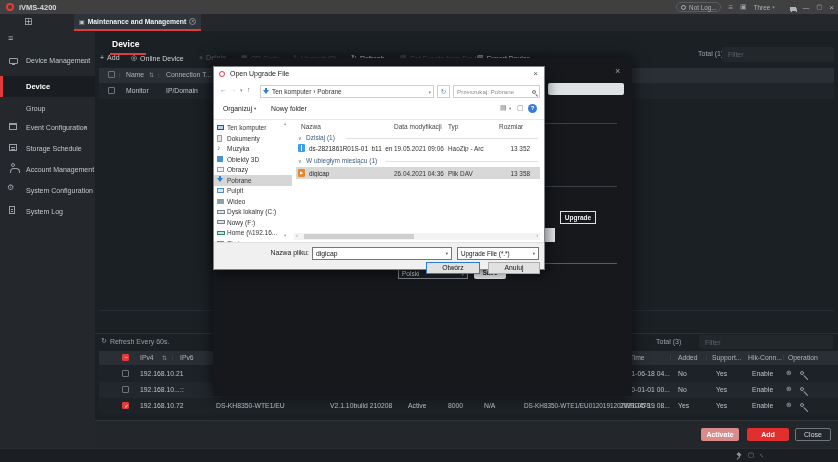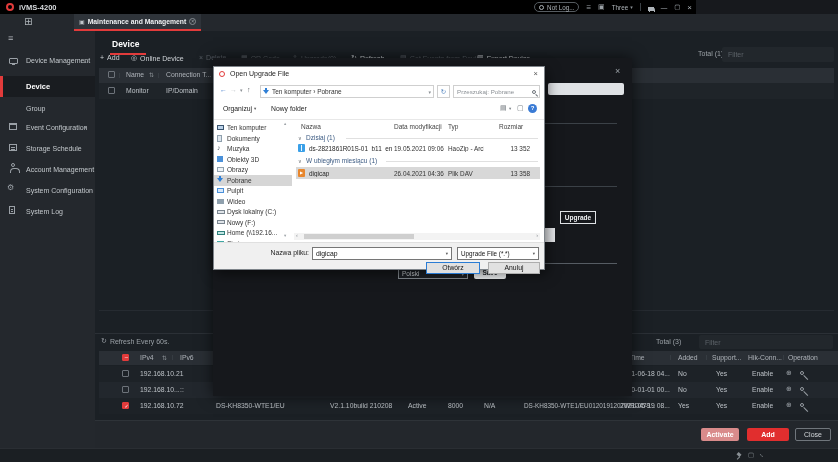--- a/index.html
+++ b/index.html
@@ -3,21 +3,21 @@
 <meta charset="utf-8">
 <style>
   *{margin:0;padding:0;box-sizing:border-box}
   html,body{width:838px;height:462px;background:#101316;overflow:hidden}
   body{font-family:"Liberation Sans","DejaVu Sans",sans-serif}
   .screen{position:relative;width:838px;height:462px;background:#17191d;overflow:hidden}
   .ab{position:absolute}
   .tx{white-space:nowrap}
   .flex{display:flex;align-items:center}
   
-  #titlebar{left:0;top:0;width:696px;height:14px;background:#000000}
+  #titlebar{left:0;top:0;width:838px;height:14px;background:#404040}
   .logo{width:8px;height:8px;border:2px solid #e23b3b;border-radius:50%}
   #tabbar{left:0;top:14px;width:838px;height:17px;background:#24282d}
   .maintab{position:absolute;left:74px;top:0;height:17px;background:#2f343a;border-bottom:2px solid #e23b3b;display:flex;align-items:center;gap:3px;padding:0 5px;font-size:6.8px;font-weight:bold;color:#eef0f2}
   .tabclose{width:7px;height:7px;border:1px solid #878d92;border-radius:50%;font-size:5px;line-height:5px;text-align:center;color:#aab0b5;font-weight:normal}
   #sidebar{left:0;top:31px;width:95px;height:417px;background:#24282d}
   .snav{position:absolute;font-size:7px;color:#c3c8cc;white-space:nowrap}
   .mini{position:absolute;color:#9aa0a6}
   .ic-mon{width:9px;height:6px;border:1px solid #9aa0a6;border-radius:1px}
   .ic-mon::after{content:"";position:absolute;left:2px;bottom:-2px;width:3px;height:1px;background:#9aa0a6}
   .ic-cal{width:8px;height:7px;border:1px solid #9aa0a6;border-top:2px solid #9aa0a6}

